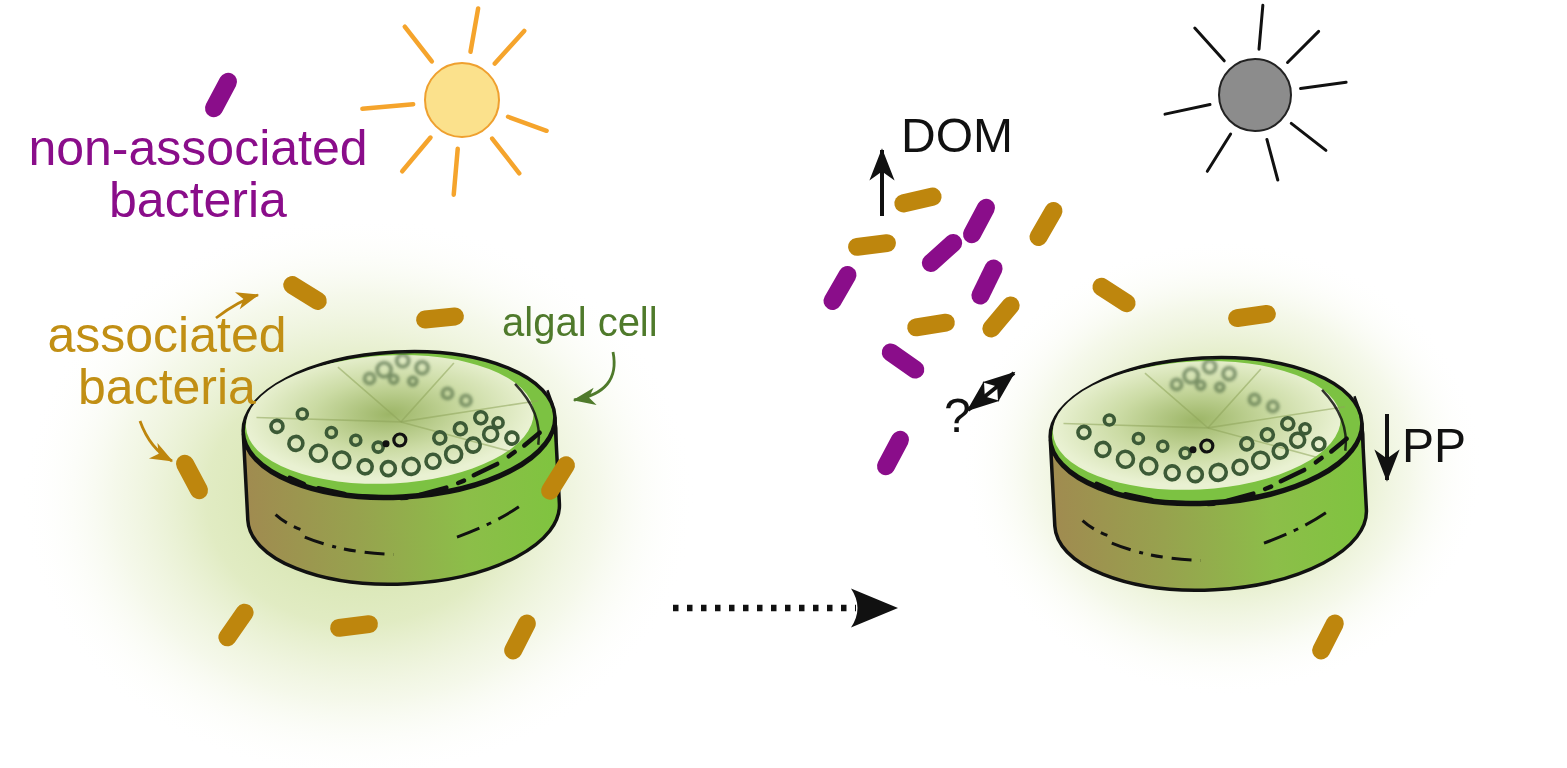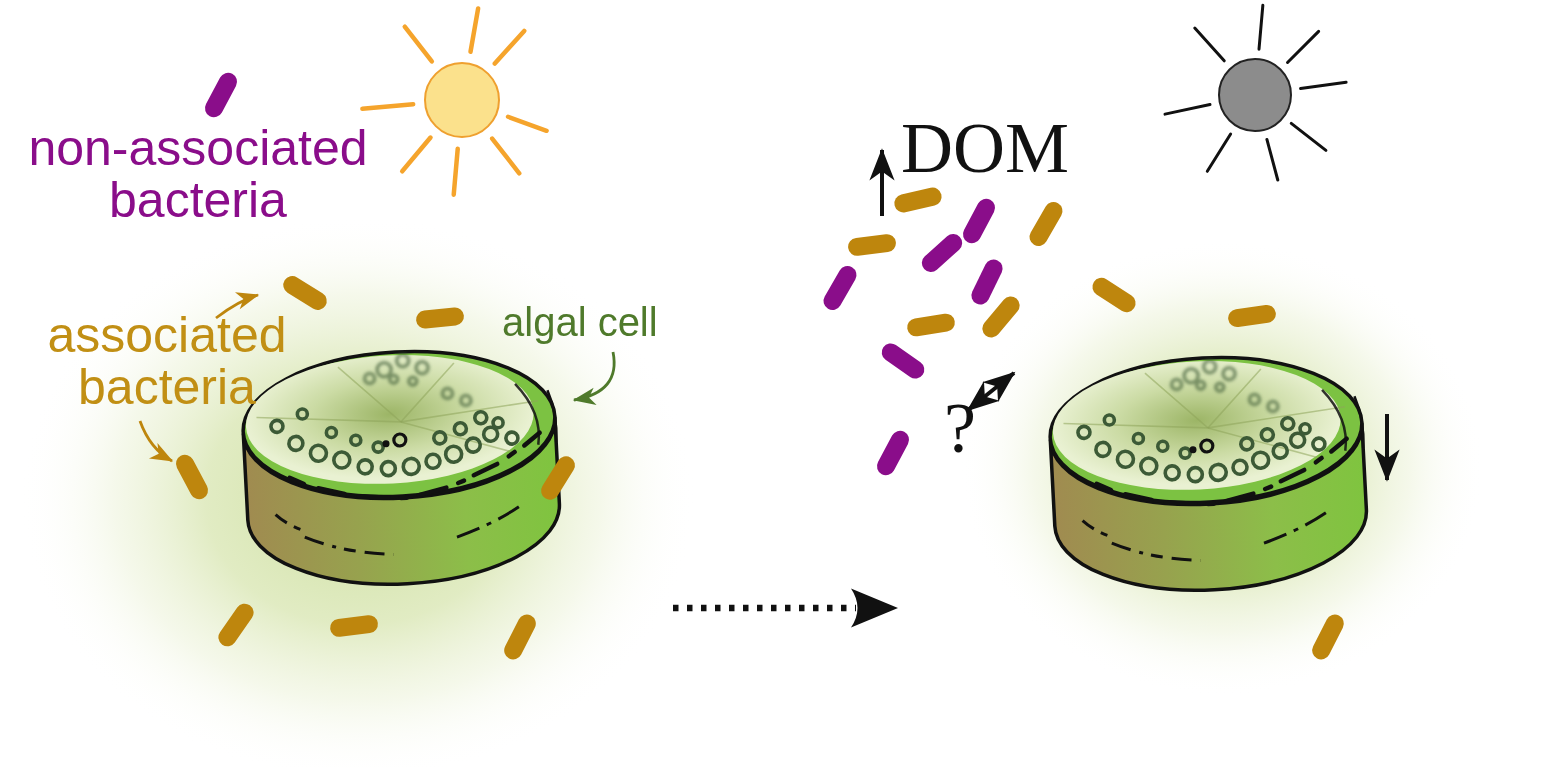--- a/index.html
+++ b/index.html
@@ -3,21 +3,21 @@
 <meta charset="utf-8">
 <style>
   html,body{margin:0;padding:0;background:#fff;}
   .stage{position:relative;width:1564px;height:768px;overflow:hidden;background:#fff;
          font-family:"Liberation Sans",sans-serif;}
   .stage svg{position:absolute;left:0;top:0;}
   .label{position:absolute;z-index:2;white-space:nowrap;}
   .lbl-purple{color:var(--c-non-associated,#8A0D8A);font-size:50px;line-height:1.04;text-align:center;}
   .lbl-gold{color:var(--c-label-gold,#C18F14);font-size:50px;line-height:1.04;text-align:center;}
   .lbl-green{color:var(--c-algal-label,#4F7A2B);font-size:40px;}
-  .lbl-ink{color:var(--c-ink,#111);font-size:72px;line-height:1;font-family:Liberation Serif, serif;}
+  .lbl-ink{color:var(--c-ink,#111);font-size:48px;line-height:1;}
   .rod-gold{fill:var(--c-associated,#BE860D);}
   .rod-purple{fill:var(--c-non-associated,#8A0D8A);}
   .sun-rays line{stroke:var(--c-sun-ray,#F5A42C);stroke-width:4.5;stroke-linecap:round;}
   .sun-core{fill:var(--c-sun-fill,#FBE18C);stroke:#EFA02F;stroke-width:2;}
   .dark-rays line{stroke:#111;stroke-width:3;stroke-linecap:round;}
   .dark-core{fill:var(--c-dark-sun,#8C8C8C);stroke:#222;stroke-width:2;}
   .ink-arrow{stroke:#111;stroke-width:4;fill:none;}
   .gold-curve{stroke:var(--c-associated,#BE860D);stroke-width:2.8;fill:none;}
   .green-curve{stroke:var(--c-algal-label,#4F7A2B);stroke-width:2.8;fill:none;}
   .organelles circle{stroke:var(--c-organelle,#3C5A36);stroke-width:3.6;fill:none;}
@@ -215,14 +215,15 @@
   <div>associated</div>
   <div>bacteria</div>
 </div>
 
 <div class="label lbl-green" style="left:502px;top:300px;">algal cell</div>
 
 <div class="label lbl-ink" style="left:901px;top:112px;">DOM</div>
 
 <div class="label lbl-ink" style="left:944px;top:392px;">?</div>
 
+<div class="label lbl-ink" style="left:1402px;top:422px;">PP</div>
 
 </div>
 
 </body></html>

